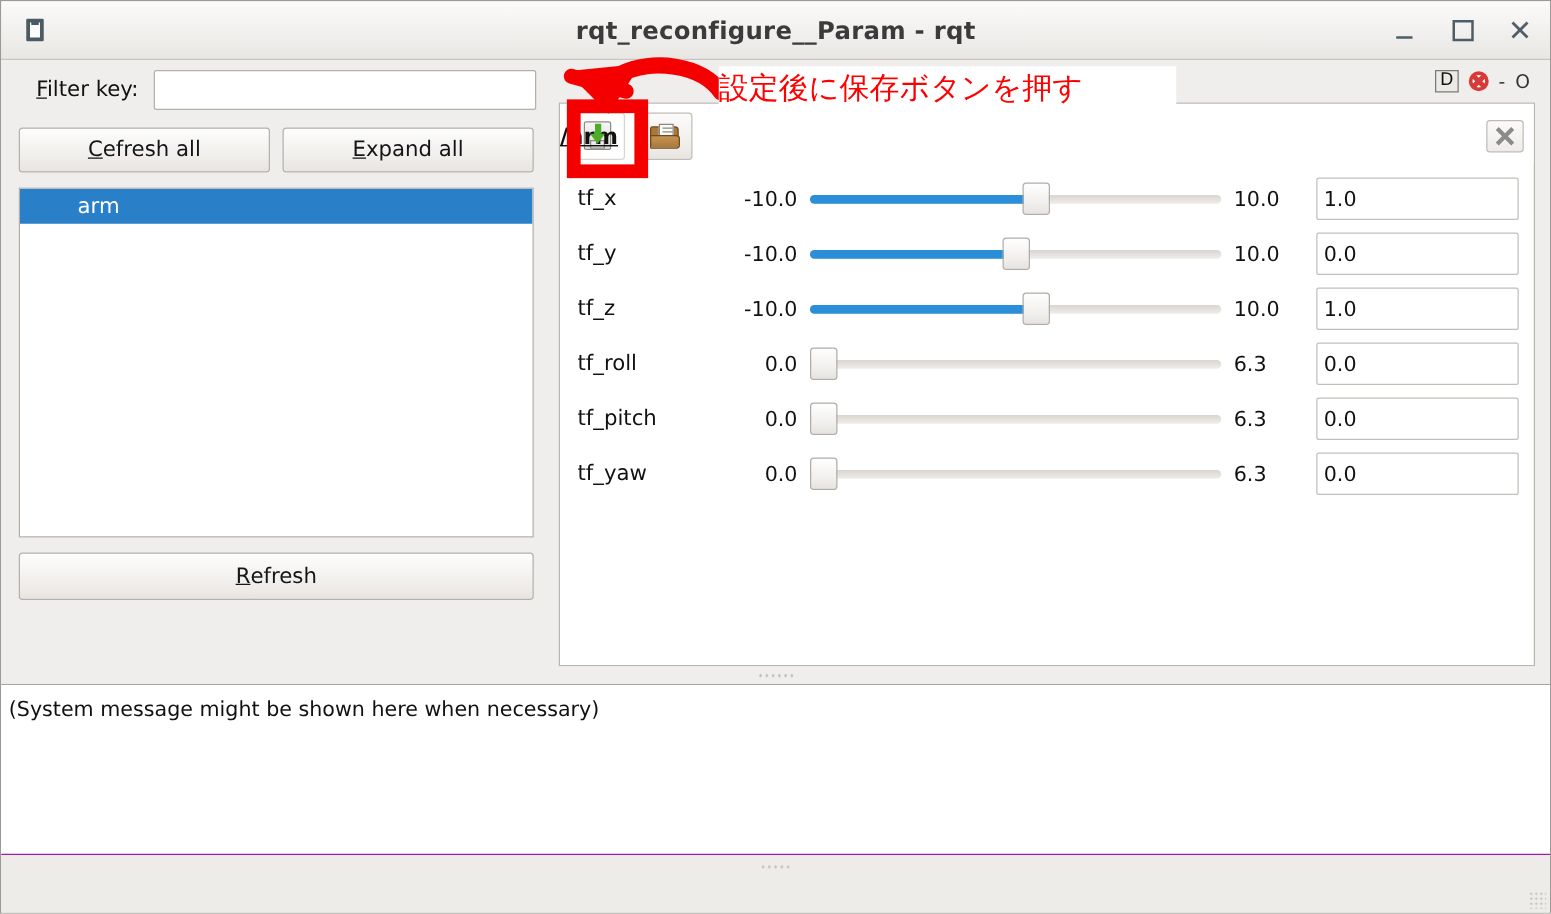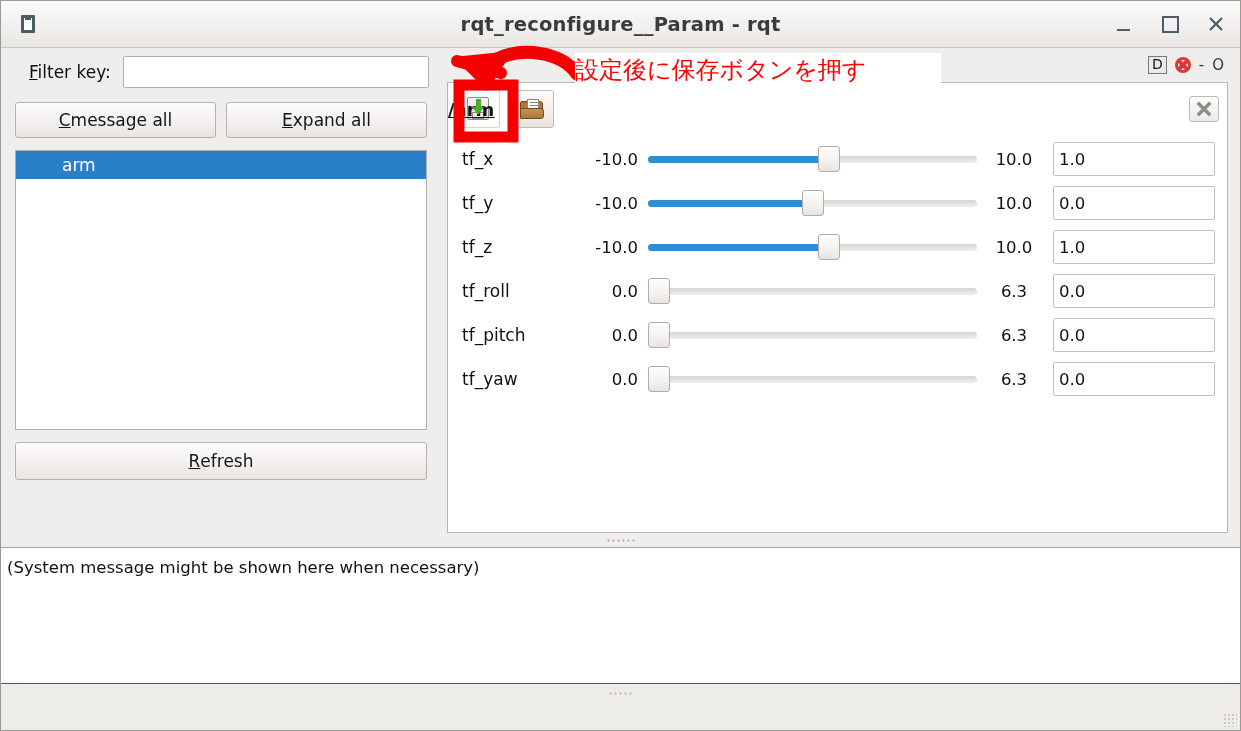--- a/index.html
+++ b/index.html
@@ -333,21 +333,21 @@
     background: #2a8fd8; border-radius: 4px;
   }
   .slider .handle {
     position: absolute; top: 0px;
     width: 22px; height: 26px; margin-left: -11px;
     background: linear-gradient(to bottom, #fefefe 0%, #f3f1ef 60%, #e6e3df 100%);
     border: 1px solid #b0ada8; border-radius: 3px;
   }
   .p-max {
     width: 54px; flex: 0 0 54px;
-    text-align: center; font-size: 16.5px; color: #111;
+    text-align: left; font-size: 16.5px; color: #111;
     margin-left: 10px; margin-right: 12px;
   }
   .p-input {
     width: 162px; flex: 0 0 162px; height: 34px;
     border: 1px solid #c2bfba; border-radius: 2px;
     background: #ffffff; font-size: 16.5px; color: #111;
     padding: 0 5px; font-family: inherit;
   }
 
   
@@ -441,21 +441,21 @@
 
 
         <div class="filter-row">
           <span class="filter-label"><u>F</u><span>ilter key:</span></span>
           <input class="filter-input" type="text" value="" style="">
         </div>
 
         <div class="btn-row">
           <div class="qbtn">
               <u>C</u>
-              <span>message all</span>
+              <span>efresh all</span>
             </div>
           <div class="qbtn">
               <u>E</u>
               <span>xpand all</span>
             </div>
         </div>
 
         <div class="tree">
           <div class="tree-item selected">
             <span>arm</span>

